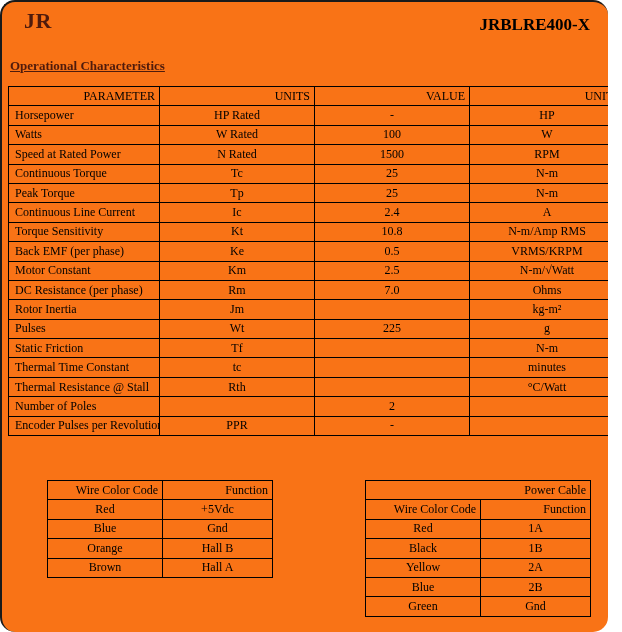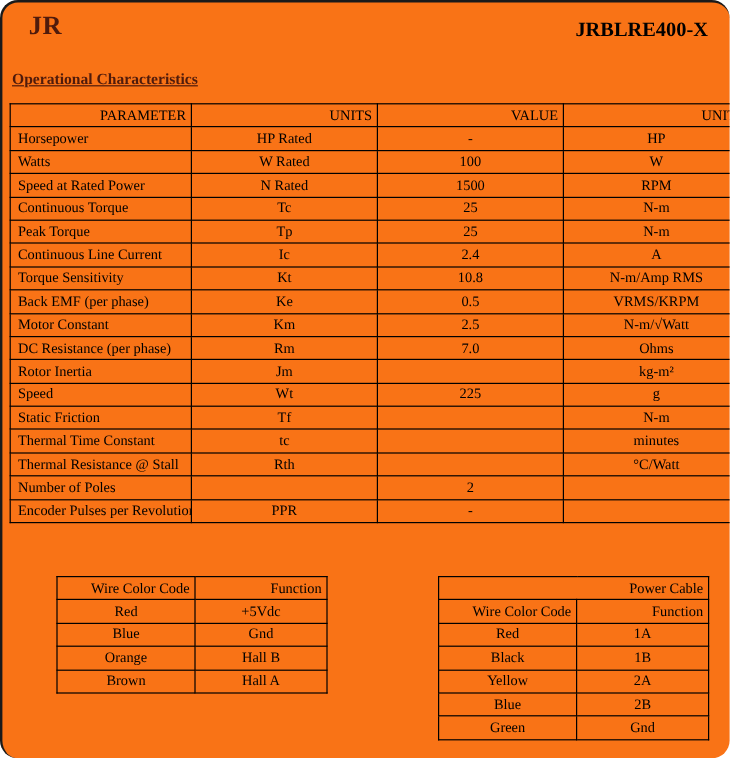--- a/index.html
+++ b/index.html
@@ -167,21 +167,21 @@
         </tr>
 
         <tr>
           <td class="param">Rotor Inertia</td>
           <td>Jm</td>
           <td></td>
           <td>kg-m²</td>
         </tr>
 
         <tr>
-          <td class="param">Speed</td>
+          <td class="param">Pulses</td>
           <td>Wt</td>
           <td>225</td>
           <td>g</td>
         </tr>
 
         <tr>
           <td class="param">Static Friction</td>
           <td>Tf</td>
           <td></td>
           <td>N-m</td>

